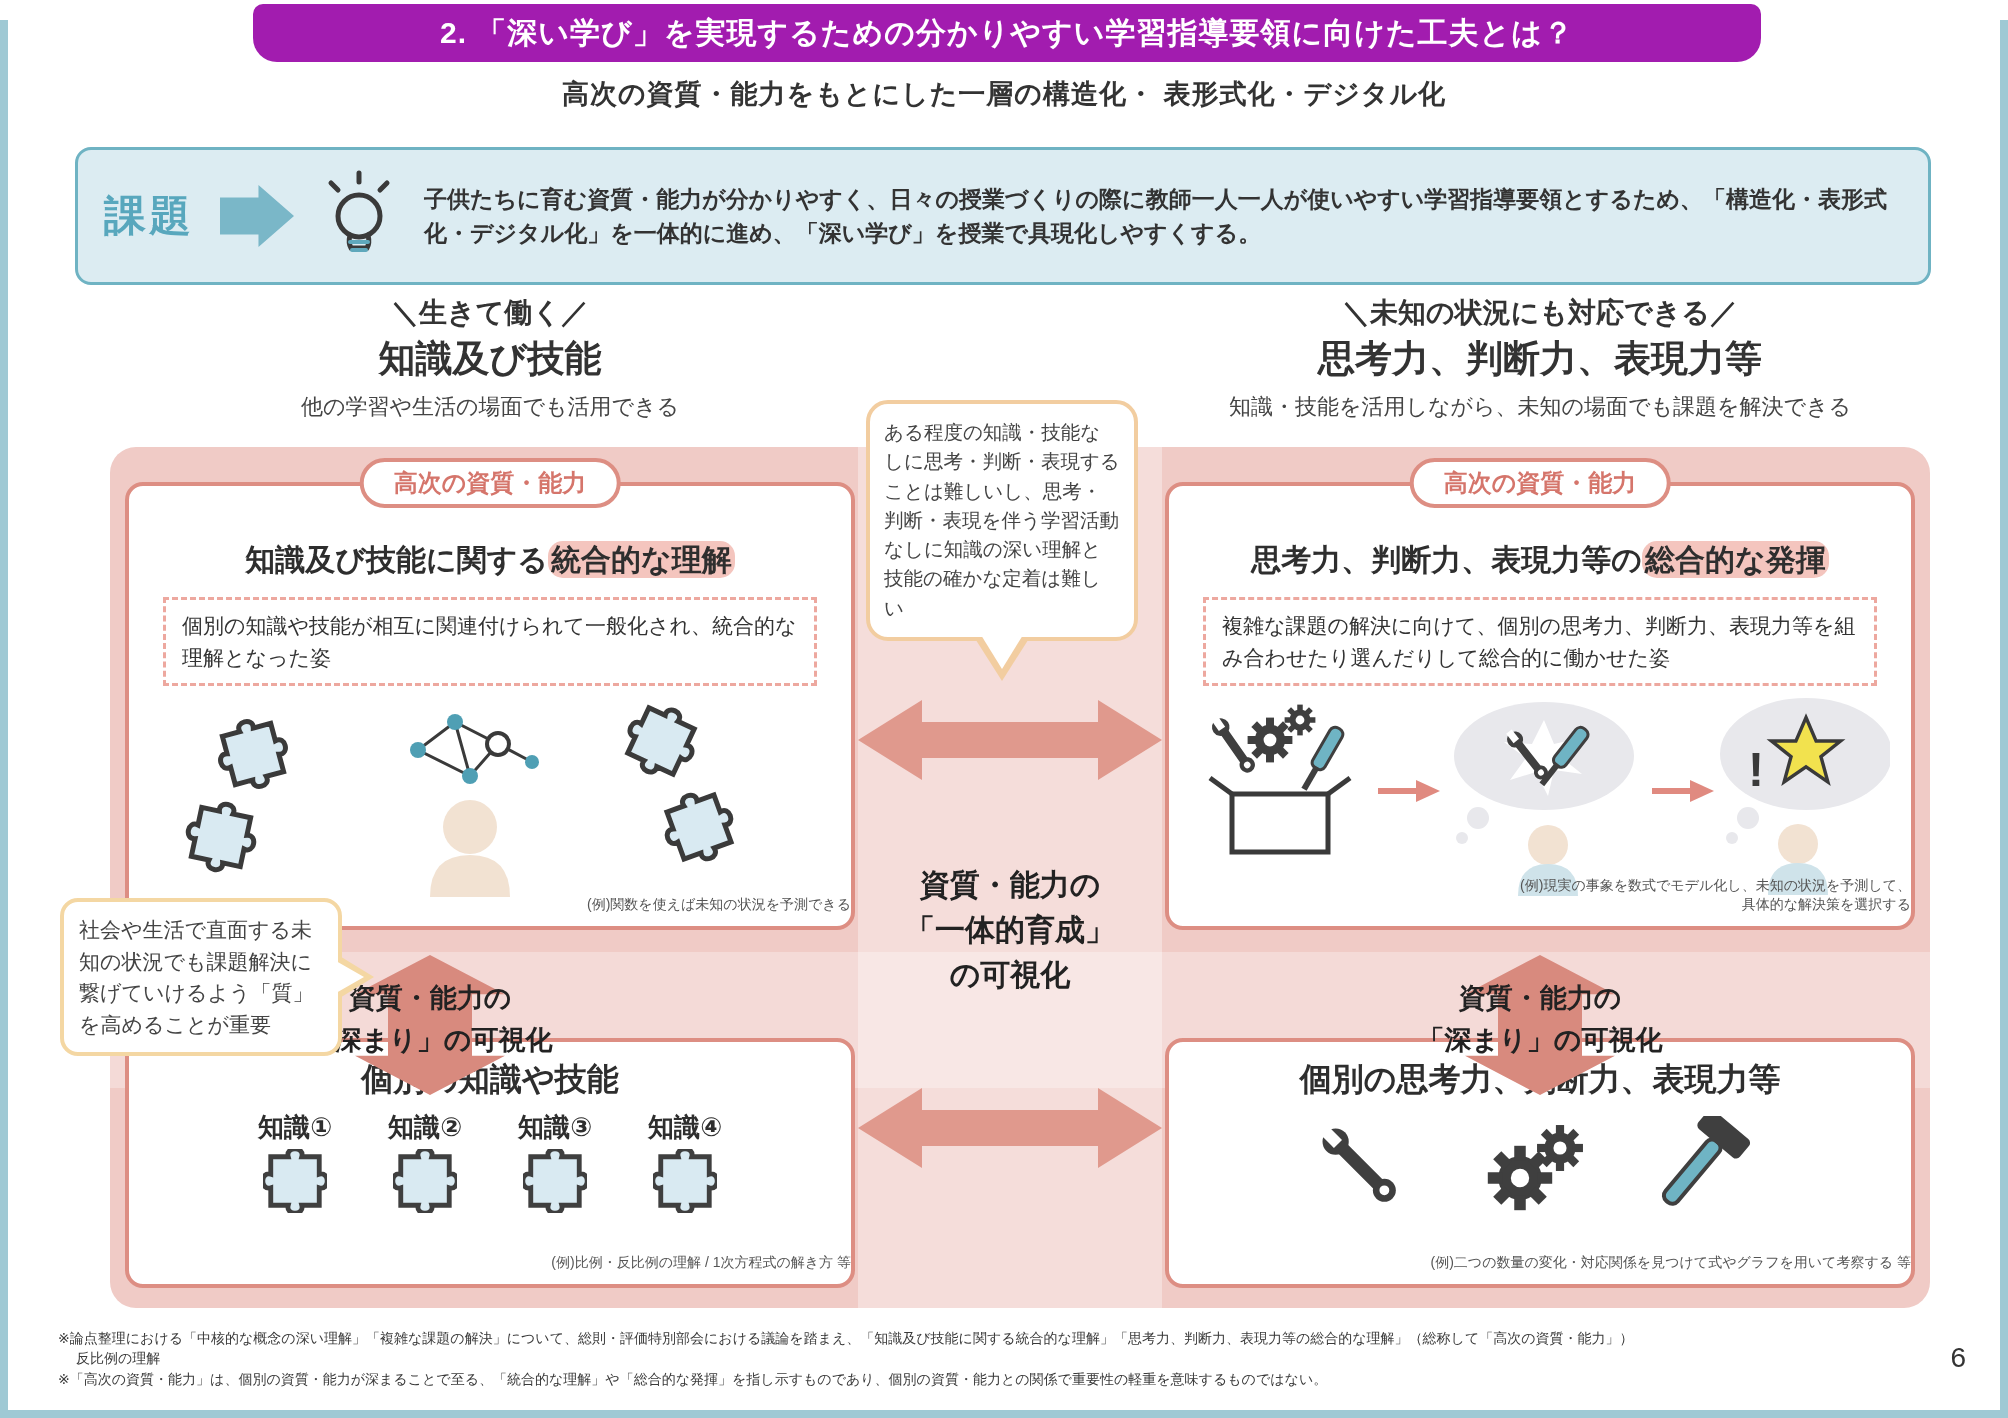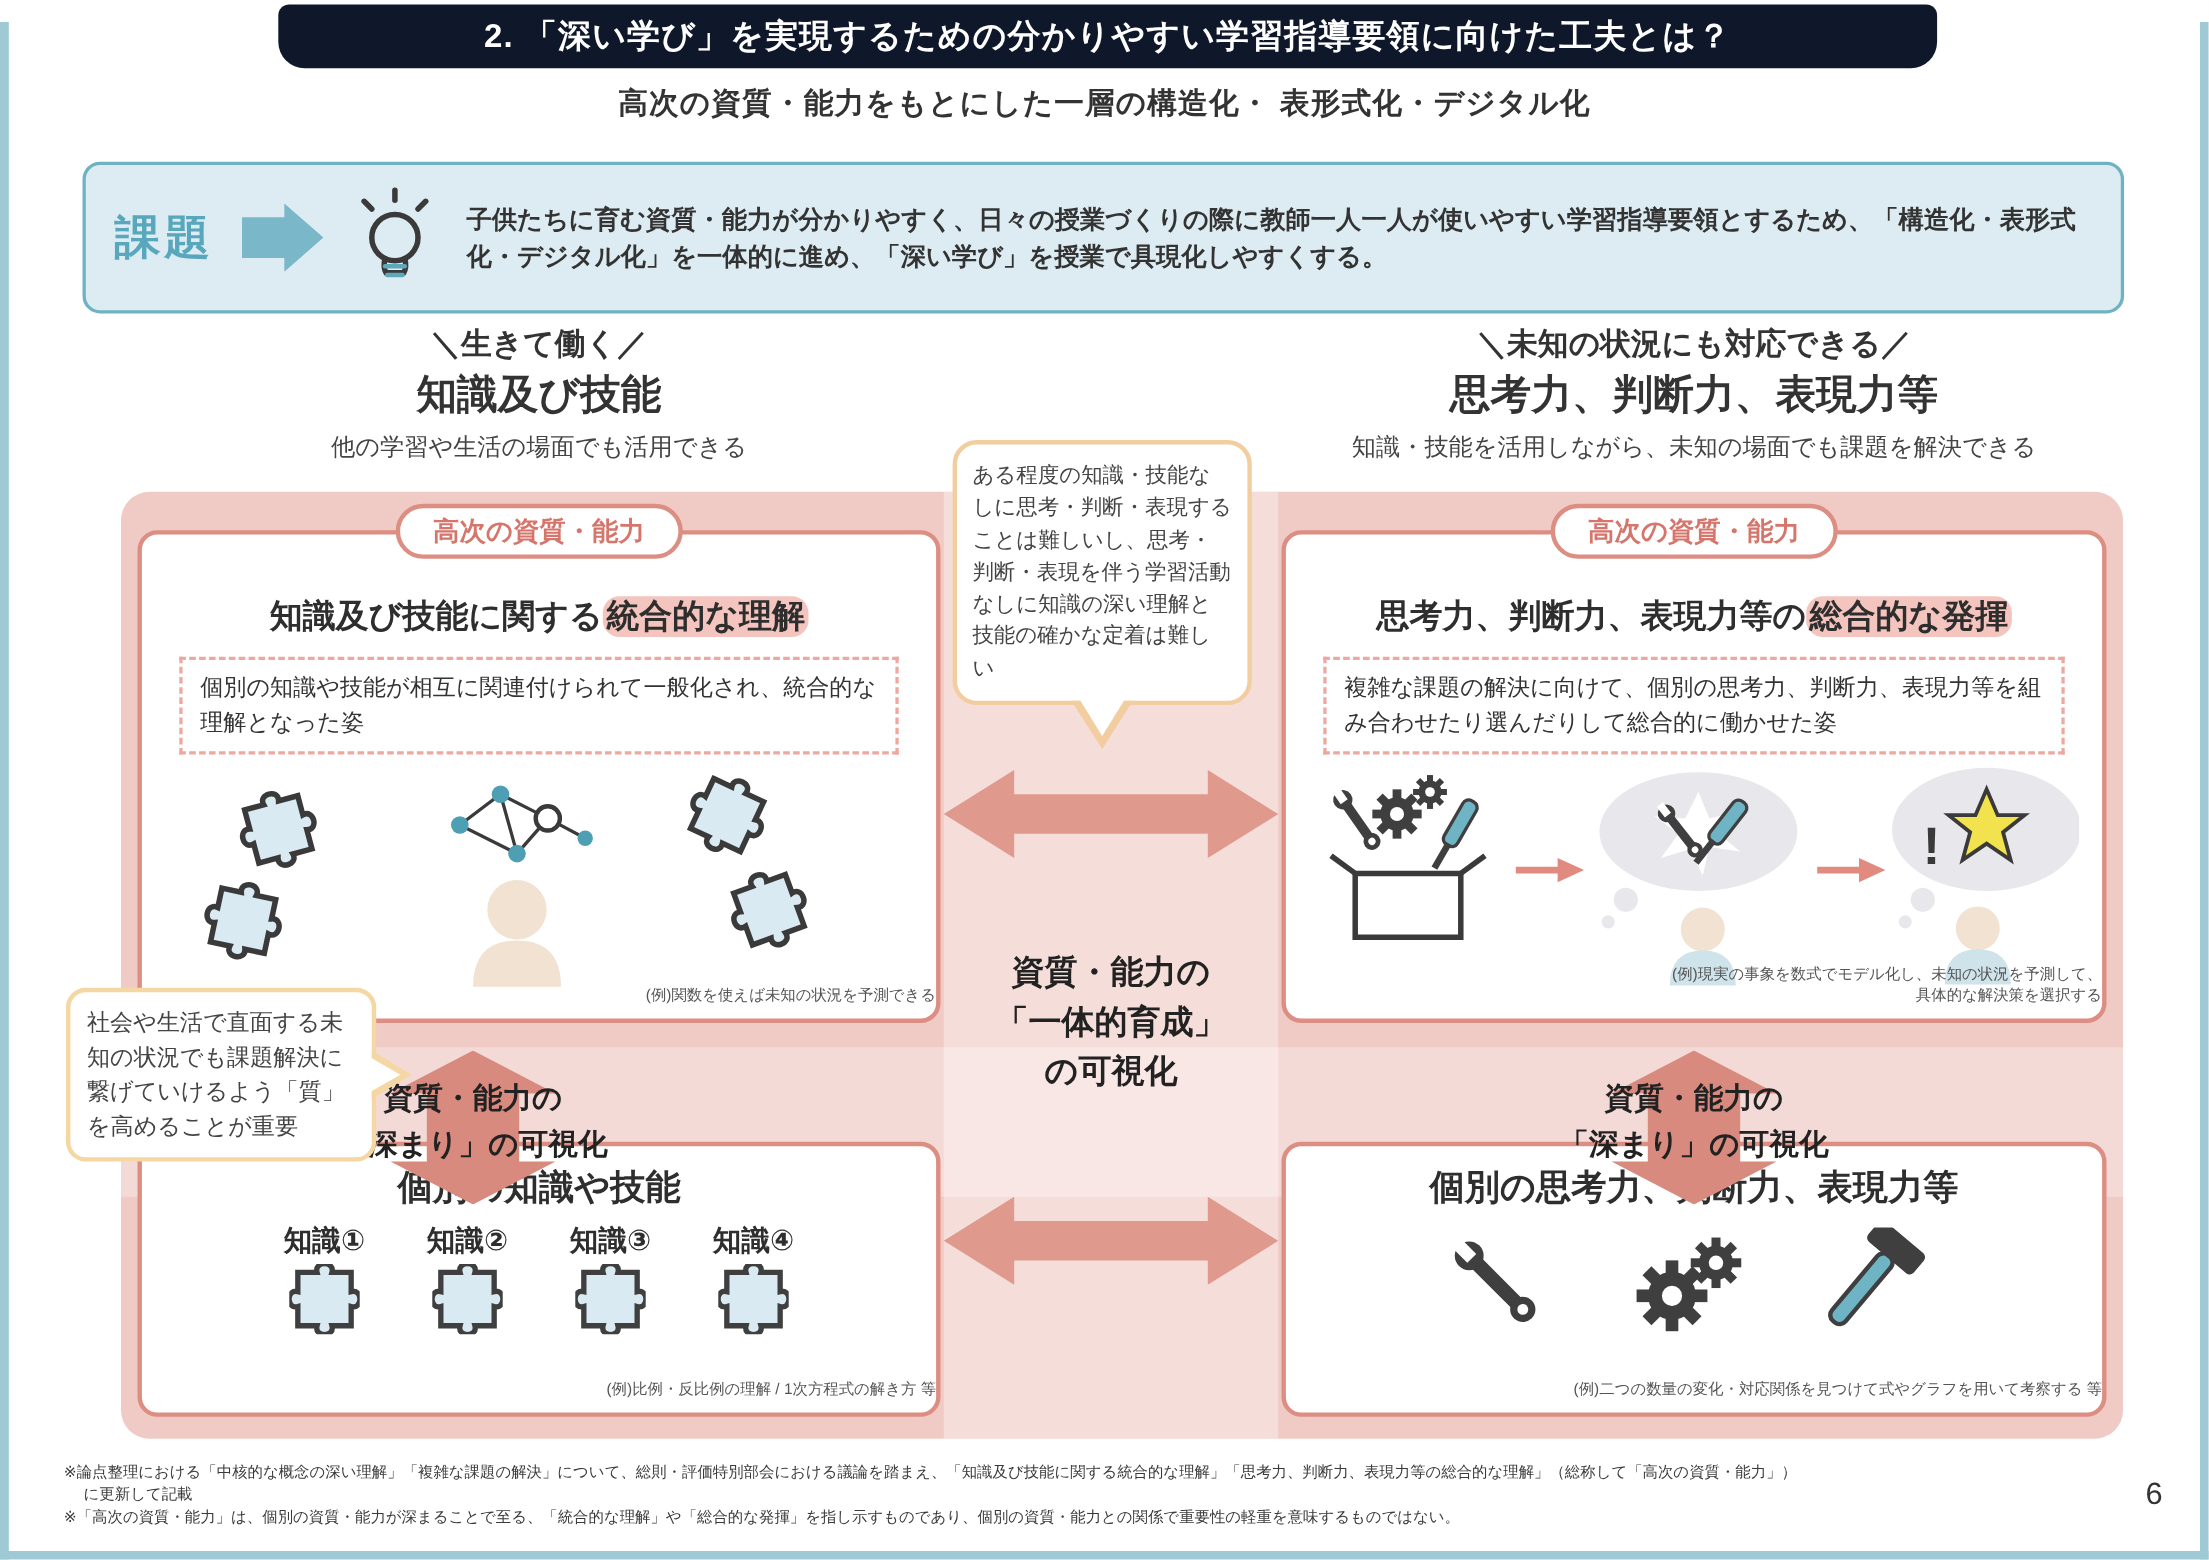--- a/index.html
+++ b/index.html
@@ -9,21 +9,21 @@
   }
   
   .edge{position:absolute;background:#9fc9d4;z-index:50;}
   .edge-l{left:0;top:20px;width:8px;height:1398px;}
   .edge-r{right:0;top:20px;width:8px;height:1398px;}
   .edge-b{left:0;bottom:0;width:100%;height:8px;}
 
   
   .header-bar{
     position:absolute;left:253px;top:4px;width:1508px;height:58px;
-    background:#0f172a;border-radius:10px 10px 24px 24px;
+    background:#a21caf;border-radius:10px 10px 24px 24px;
     display:flex;align-items:center;justify-content:center;
     color:#fff;font-size:30px;font-weight:bold;letter-spacing:1px;
   }
   .subtitle{
     position:absolute;left:0;top:76px;width:100%;text-align:center;
     font-size:27px;font-weight:bold;color:#333;letter-spacing:1px;
   }
 
   
   .kadai-box{
@@ -385,21 +385,21 @@
     <span>「一体的育成」</span><br>
     <span>の可視化</span>
   </div>
 
   <div class="bubble">ある程度の知識・技能なしに思考・判断・表現することは難しいし、思考・判断・表現を伴う学習活動なしに知識の深い理解と技能の確かな定着は難しい</div>
 
   <div class="note">社会や生活で直面する未知の状況でも課題解決に繋げていけるよう「質」を高めることが重要</div>
 
   <div class="footnotes">
     <div>※論点整理における「中核的な概念の深い理解」「複雑な課題の解決」について、総則・評価特別部会における議論を踏まえ、「知識及び技能に関する統合的な理解」「思考力、判断力、表現力等の総合的な理解」（総称して「高次の資質・能力」）</div>
-    <div class="fn-indent">に更新して記載</div>
+    <div class="fn-indent">反比例の理解</div>
     <div>※「高次の資質・能力」は、個別の資質・能力が深まることで至る、「統合的な理解」や「総合的な発揮」を指し示すものであり、個別の資質・能力との関係で重要性の軽重を意味するものではない。</div>
   </div>
 
   <div class="page-num">6</div>
 
   <div class="edge edge-l"></div>
   <div class="edge edge-r"></div>
   <div class="edge edge-b"></div>
 
 </div>

